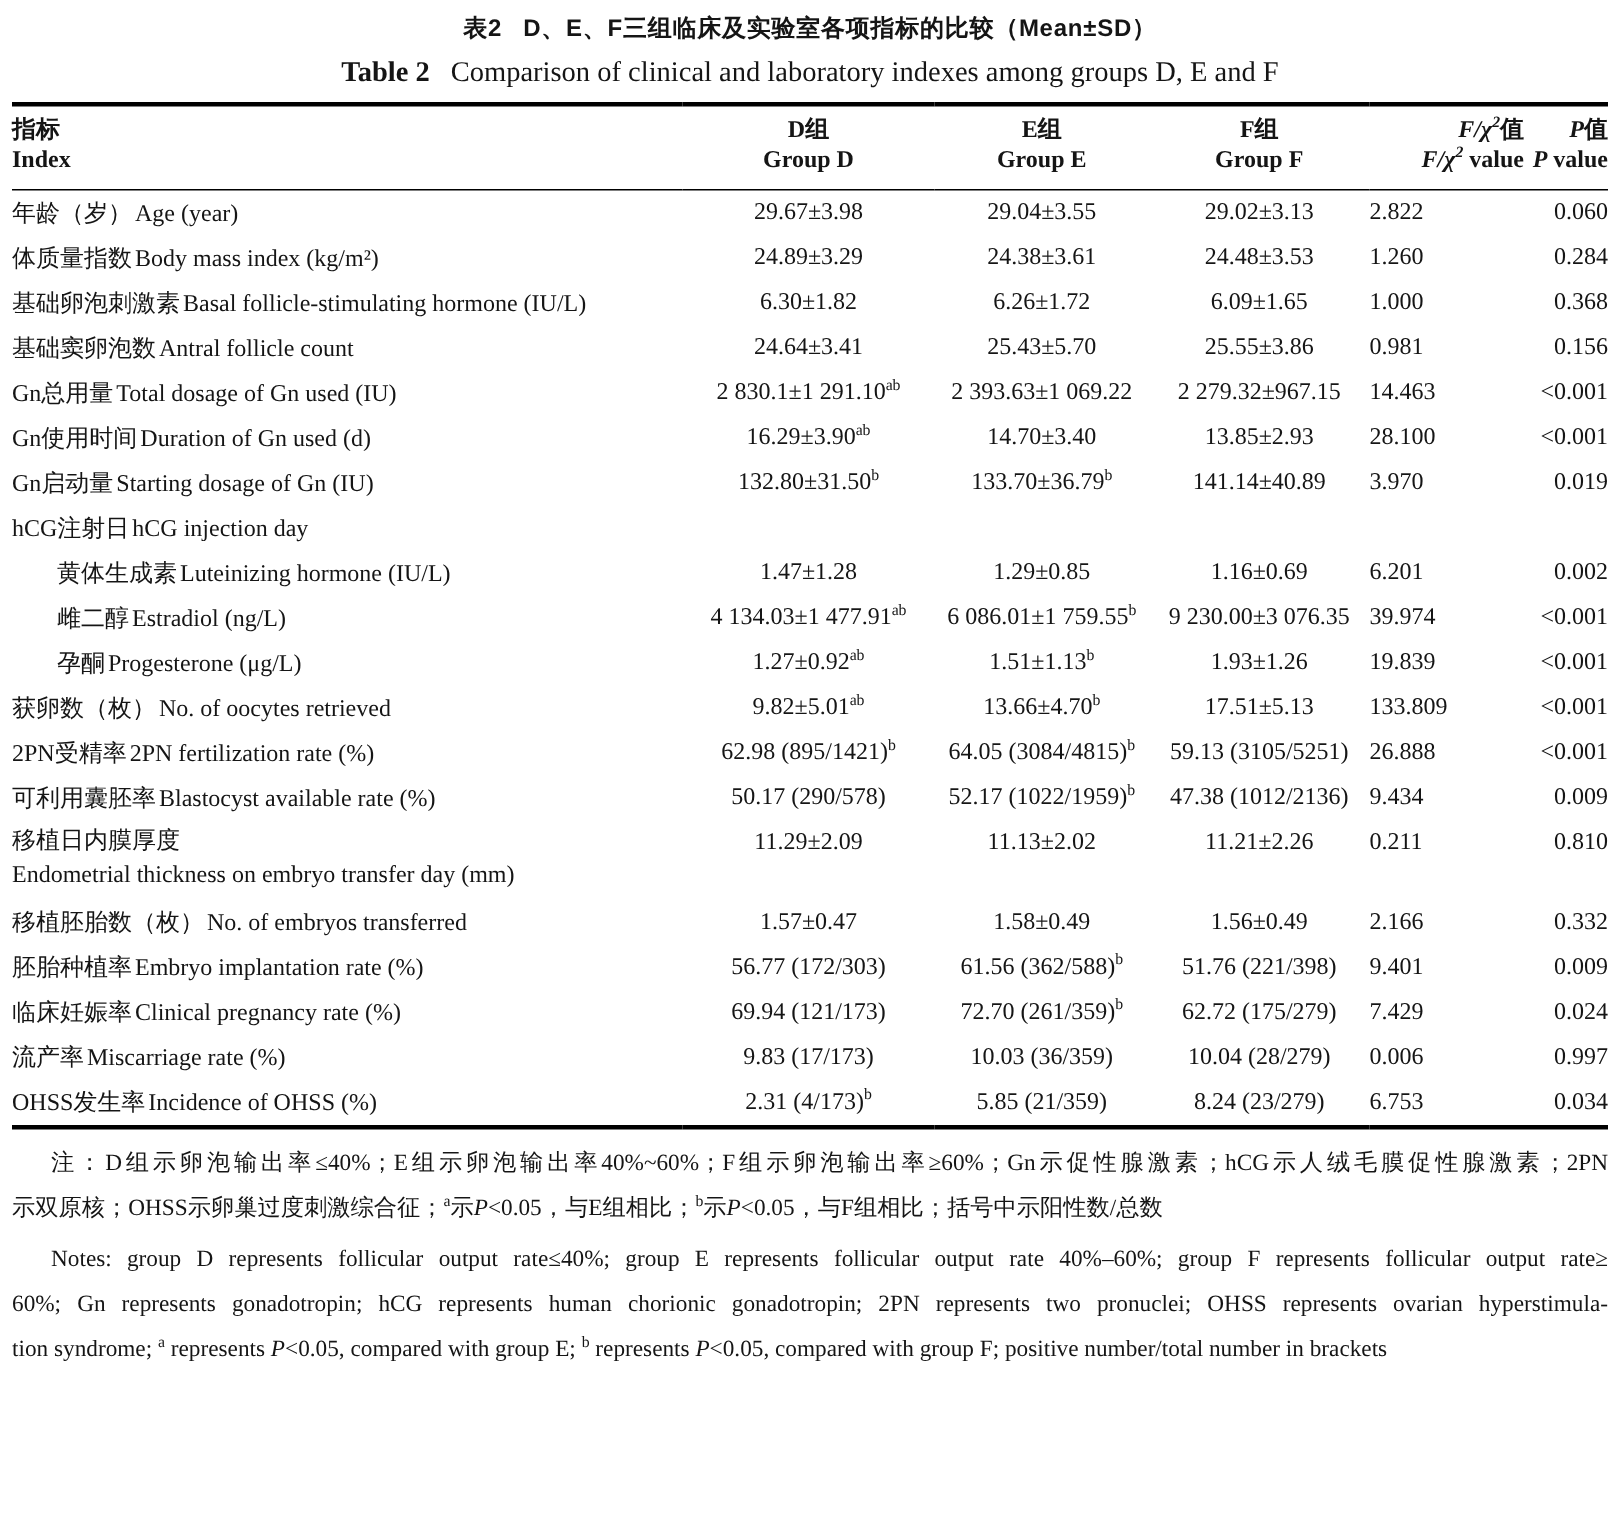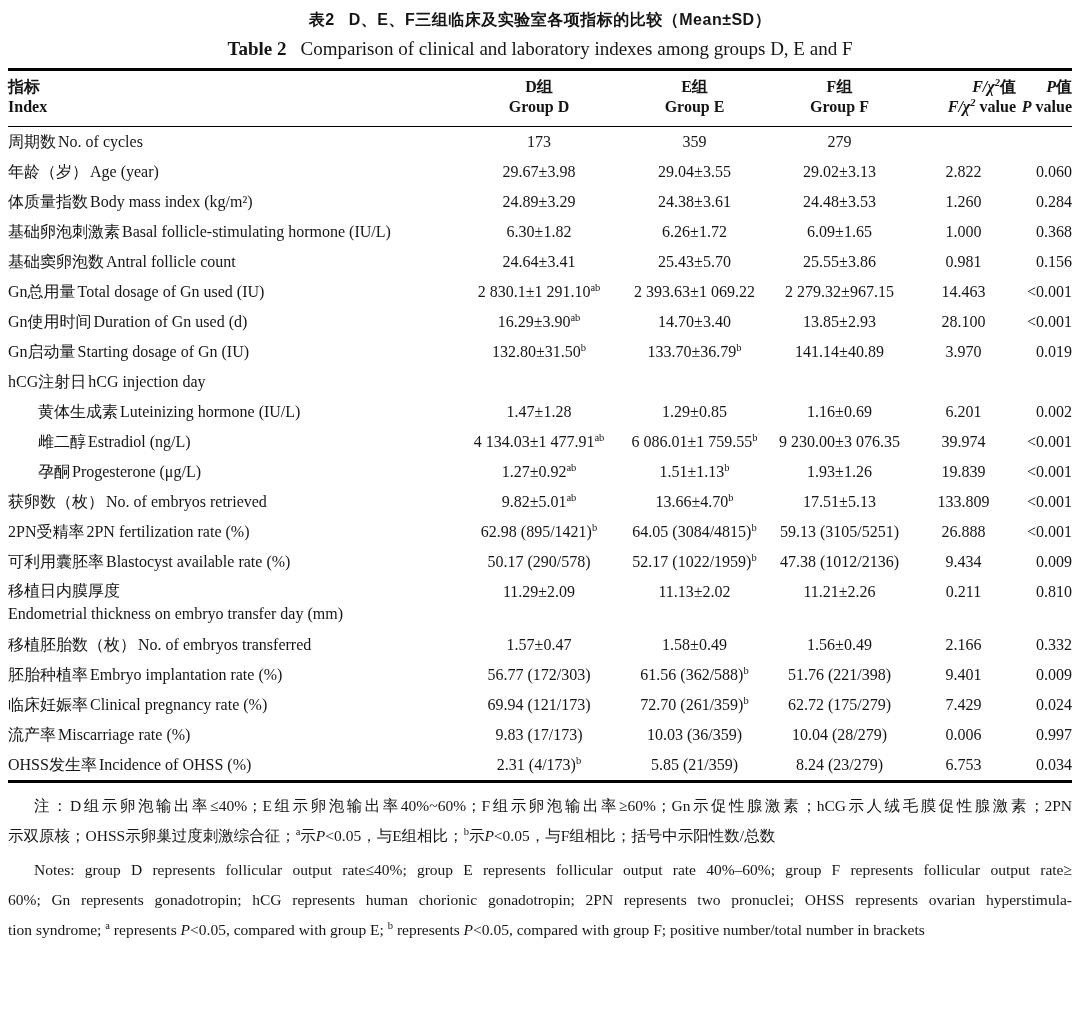--- a/index.html
+++ b/index.html
@@ -51,21 +51,21 @@
 
   tbody td {
     height:30px;
     padding:0;
     vertical-align:middle;
     white-space:nowrap;
     overflow:visible;
   }
   td.c-label { text-align:left; }
   td.c-d, td.c-e, td.c-f { text-align:center; }
-  td.c-chi { text-align:center; padding-right:2px; }
+  td.c-chi { text-align:left; padding-right:2px; }
   td.c-p   { text-align:right; }
   td.c-label.indent { padding-left:30px; }
   .le { margin-left:2px; }
 
   tr.two-line td { height:50px; vertical-align:top; }
   tr.two-line td.val { padding-top:3px; line-height:24px; }
   tr.two-line .ll1, tr.two-line .ll2 { line-height:23px; white-space:nowrap; }
   tr.two-line td.c-label { padding-top:2px; }
 
   sup { font-size:10.5px; line-height:0; }
@@ -123,28 +123,20 @@
           <div class="hdr-line"><span class="it">F/χ</span><sup class="it">2</sup><span> value</span></div>
         </th>
         <th class="c-p">
           <div class="hdr-line"><span class="it">P</span><span>值</span></div>
           <div class="hdr-line"><span class="it">P</span><span> value</span></div>
         </th>
       </tr>
     </thead>
     <tbody id="tbody">
         <tr>
-          <td class="c-label"><span class="lz">周期数</span><span class="le">No. of cycles</span></td>
-          <td class="c-d val"><span>173</span></td>
-          <td class="c-e val"><span>359</span></td>
-          <td class="c-f val"><span>279</span></td>
-          <td class="c-chi val"><span></span></td>
-          <td class="c-p val"><span></span></td>
-        </tr>
-        <tr>
           <td class="c-label"><span class="lz">年龄（岁）</span><span class="le">Age (year)</span></td>
           <td class="c-d val"><span>29.67±3.98</span></td>
           <td class="c-e val"><span>29.04±3.55</span></td>
           <td class="c-f val"><span>29.02±3.13</span></td>
           <td class="c-chi val"><span>2.822</span></td>
           <td class="c-p val"><span>0.060</span></td>
         </tr>
         <tr>
           <td class="c-label"><span class="lz">体质量指数</span><span class="le">Body mass index (kg/m²)</span></td>
           <td class="c-d val"><span>24.89±3.29</span></td>
@@ -219,21 +211,21 @@
         </tr>
         <tr>
           <td class="c-label indent"><span class="lz">孕酮</span><span class="le">Progesterone (μg/L)</span></td>
           <td class="c-d val"><span>1.27±0.92</span><sup>ab</sup></td>
           <td class="c-e val"><span>1.51±1.13</span><sup>b</sup></td>
           <td class="c-f val"><span>1.93±1.26</span></td>
           <td class="c-chi val"><span>19.839</span></td>
           <td class="c-p val"><span>&lt;0.001</span></td>
         </tr>
         <tr>
-          <td class="c-label"><span class="lz">获卵数（枚）</span><span class="le">No. of embryos retrieved</span></td>
+          <td class="c-label"><span class="lz">获卵数（枚）</span><span class="le">No. of oocytes retrieved</span></td>
           <td class="c-d val"><span>9.82±5.01</span><sup>ab</sup></td>
           <td class="c-e val"><span>13.66±4.70</span><sup>b</sup></td>
           <td class="c-f val"><span>17.51±5.13</span></td>
           <td class="c-chi val"><span>133.809</span></td>
           <td class="c-p val"><span>&lt;0.001</span></td>
         </tr>
         <tr>
           <td class="c-label"><span class="lz">2PN受精率</span><span class="le">2PN fertilization rate (%)</span></td>
           <td class="c-d val"><span>62.98 (895/1421)</span><sup>b</sup></td>
           <td class="c-e val"><span>64.05 (3084/4815)</span><sup>b</sup></td>

